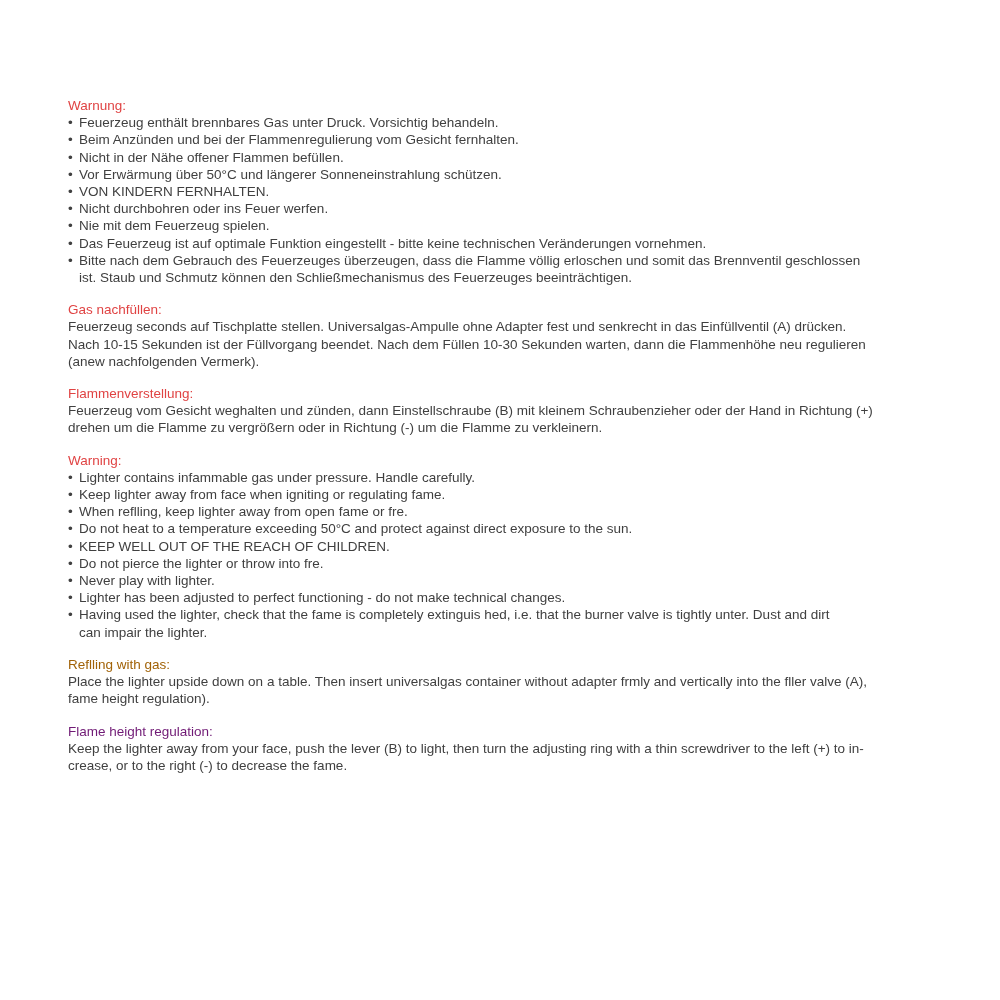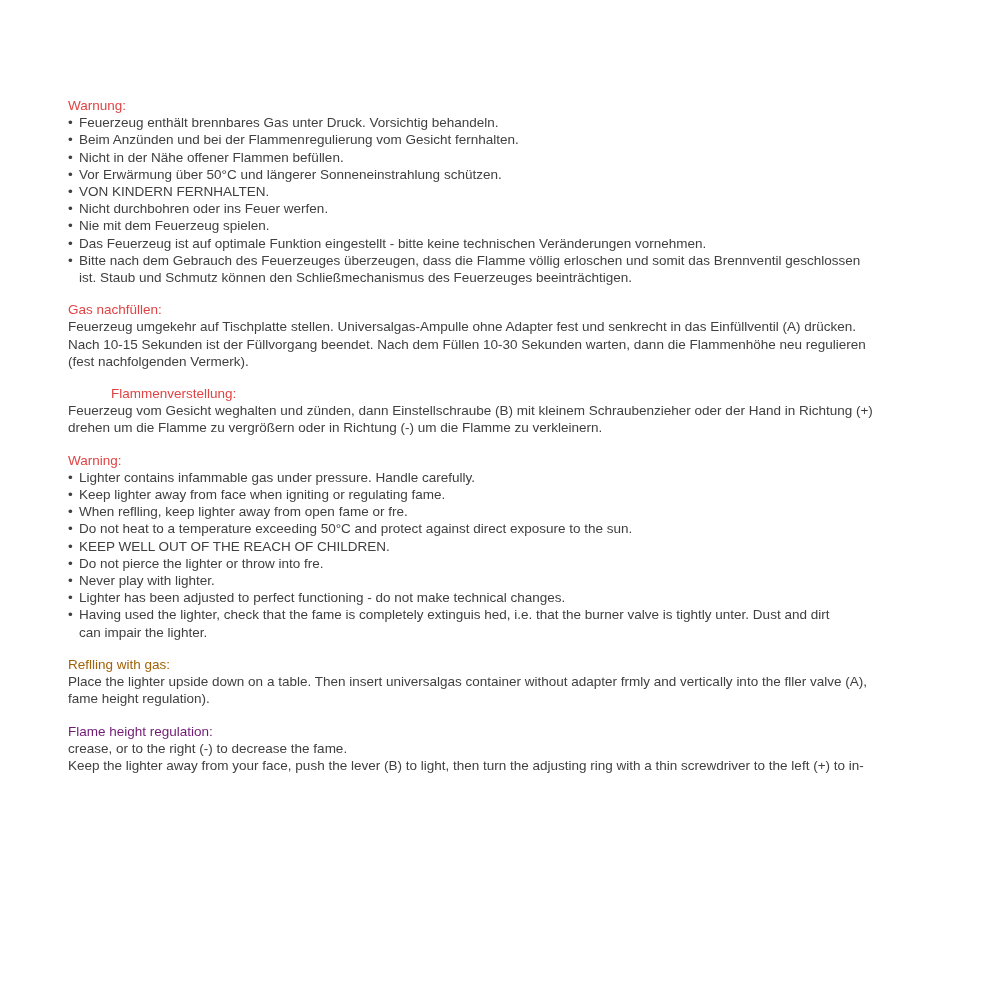--- a/index.html
+++ b/index.html
@@ -91,26 +91,26 @@
           <span class="bullet-glyph">•</span>
           <span class="bullet-text">Bitte nach dem Gebrauch des Feuerzeuges überzeugen, dass die Flamme völlig erloschen und somit das Brennventil geschlossen</span>
         </div>
         <div class="body-line bullet-row">
           <span class="bullet-glyph"></span>
           <span class="bullet-text">ist. Staub und Schmutz können den Schließmechanismus des Feuerzeuges beeinträchtigen.</span>
         </div>
       </div>
       <div class="section">
         <div class="section-heading" style="color: rgb(224, 67, 67);">Gas nachfüllen:</div>
-        <div class="body-line">Feuerzeug umgekehr auf Tischplatte stellen. Universalgas-Ampulle ohne Adapter fest und senkrecht in das Einfüllventil (A) drücken.</div>
+        <div class="body-line">Feuerzeug seconds auf Tischplatte stellen. Universalgas-Ampulle ohne Adapter fest und senkrecht in das Einfüllventil (A) drücken.</div>
         <div class="body-line">Nach 10-15 Sekunden ist der Füllvorgang beendet. Nach dem Füllen 10-30 Sekunden warten, dann die Flammenhöhe neu regulieren</div>
-        <div class="body-line">(fest nachfolgenden Vermerk).</div>
+        <div class="body-line">(anew nachfolgenden Vermerk).</div>
       </div>
       <div class="section">
-        <div class="section-heading" style="color: rgb(224, 67, 67); margin-left: 43px;">Flammenverstellung:</div>
+        <div class="section-heading" style="color: rgb(224, 67, 67);">Flammenverstellung:</div>
         <div class="body-line">Feuerzeug vom Gesicht weghalten und zünden, dann Einstellschraube (B) mit kleinem Schraubenzieher oder der Hand in Richtung (+)</div>
         <div class="body-line">drehen um die Flamme zu vergrößern oder in Richtung (-) um die Flamme zu verkleinern.</div>
       </div>
       <div class="section">
         <div class="section-heading" style="color: rgb(224, 67, 67);">Warning:</div>
         <div class="body-line bullet-row">
           <span class="bullet-glyph">•</span>
           <span class="bullet-text">Lighter contains infammable gas under pressure. Handle carefully.</span>
         </div>
         <div class="body-line bullet-row">
@@ -150,17 +150,17 @@
           <span class="bullet-text">can impair the lighter.</span>
         </div>
       </div>
       <div class="section">
         <div class="section-heading" style="color: #a16207;">Reflling with gas:</div>
         <div class="body-line">Place the lighter upside down on a table. Then insert universalgas container without adapter frmly and vertically into the fller valve (A),</div>
         <div class="body-line">fame height regulation).</div>
       </div>
       <div class="section">
         <div class="section-heading" style="color: #701a75;">Flame height regulation:</div>
+        <div class="body-line">Keep the lighter away from your face, push the lever (B) to light, then turn the adjusting ring with a thin screwdriver to the left (+) to in-</div>
         <div class="body-line">crease, or to the right (-) to decrease the fame.</div>
-        <div class="body-line">Keep the lighter away from your face, push the lever (B) to light, then turn the adjusting ring with a thin screwdriver to the left (+) to in-</div>
       </div>
     </div>
 </div>
 
 </body></html>

